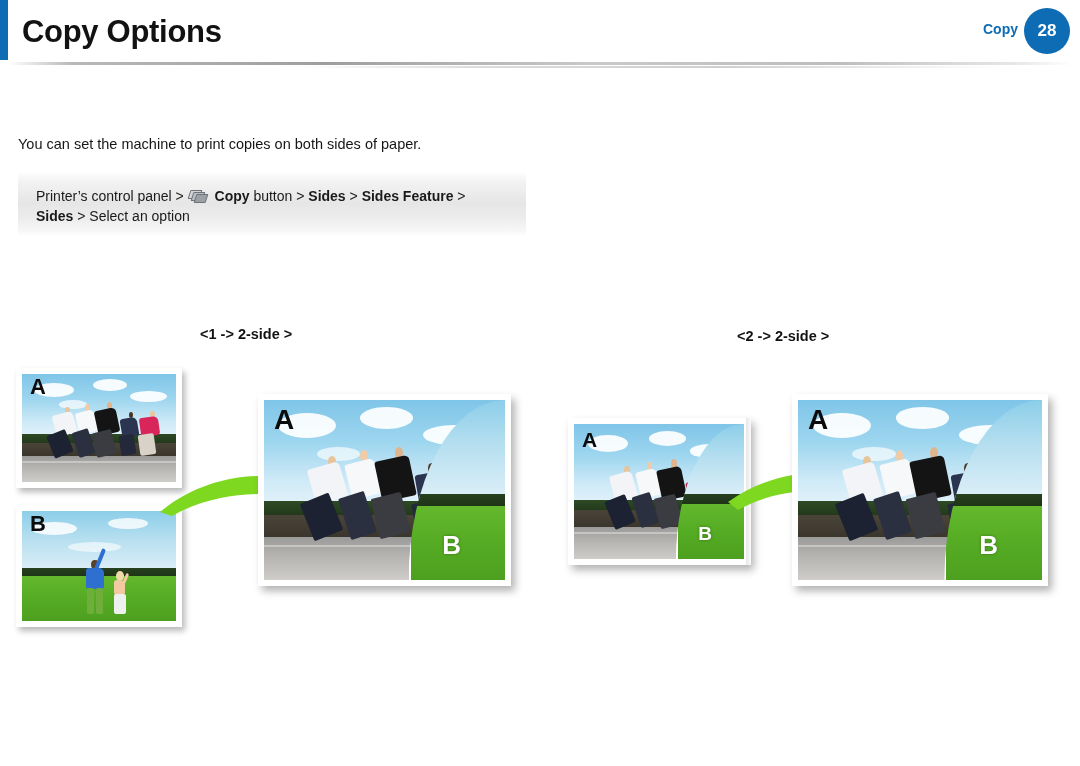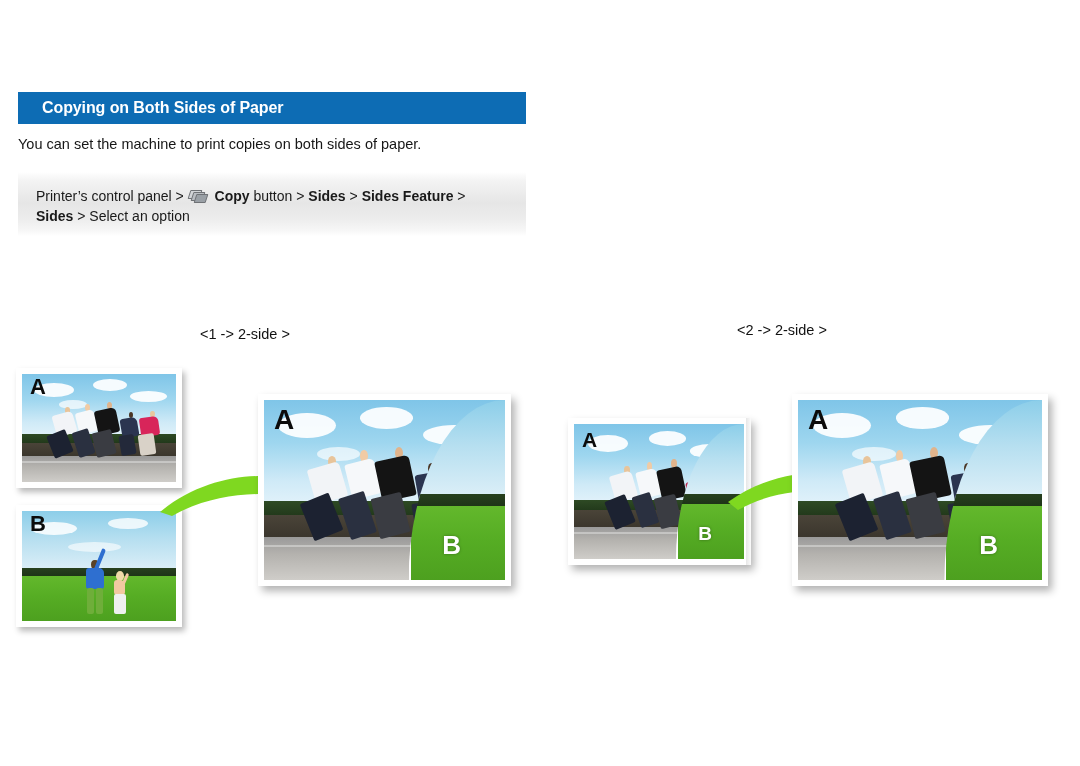--- a/index.html
+++ b/index.html
@@ -81,25 +81,25 @@
     border: 1.3px solid #6f7276; background: #d2d5d8;
     border-radius: 1px;
   }
   .copy-glyph i:nth-child(1){ left:0; top:1px; width:12px; height:9px; transform: skewX(-18deg);}
   .copy-glyph i:nth-child(2){ left:3px; top:3px; width:12px; height:9px; transform: skewX(-18deg); background:#b9bdc2;}
   .copy-glyph i:nth-child(3){ left:6px; top:5px; width:12px; height:9px; transform: skewX(-18deg); background:#9aa0a6;}
 
   
   .illus { position: absolute; left: 0; top: 300px; width: 1080px; height: 400px; }
   .mode-label {
-    position: absolute; font-size: 14.5px; font-weight: normal; color: #121212;
+    position: absolute; font-size: 14.5px; font-weight: bold; color: #121212;
     white-space: nowrap;
   }
   .label-left  { left: 200px; top: 26px; }
-  .label-right { left: 737px; top: 22px; }
+  .label-right { left: 737px; top: 28px; }
 
   
   .photo {
     position: absolute; background: #ffffff; padding: 6px;
     box-shadow: 3px 4px 6px rgba(0,0,0,0.28);
   }
   .photo .inner { position: relative; width: 100%; height: 100%; overflow: hidden; }
   .corner-label {
     position: absolute; left: 8px; top: 2px; z-index: 9;
     font-weight: bold; color: #0b0b0b; line-height: 1;
@@ -157,24 +157,29 @@
 
   
   .spine { position:absolute; right:-1px; top:0; bottom:0; width:5px;
            background: linear-gradient(to right,#e6e6e6,#fbfbfb); }
 </style>
 </head>
 <body>
 
 <div class="page">
 
-
-  <div class="section-bar">
-    <span class="section-bar-title">Copying on Both Sides of Paper</span>
+  <div class="header">
+    <div class="header-accent-bar"></div>
+    <div class="page-title">Copy Options</div>
+    <div class="header-rule"></div>
+    <div class="header-rule2"></div>
+    <div class="chapter-tag">Copy</div>
+    <div class="chapter-badge">28</div>
   </div>
+
 
   <div class="intro-text">You can set the machine to print copies on both sides of paper.</div>
 
   <div class="path-box">
     <div class="path-text">
       <span>Printer’s control panel &gt;</span>
       <span class="copy-glyph"><i></i><i></i><i></i></span>
       <b>Copy</b><span> button &gt; </span><b>Sides</b><span> &gt; </span><b>Sides Feature</b><span> &gt;</span>
       <br>
       <b>Sides</b><span> &gt; Select an option</span>

